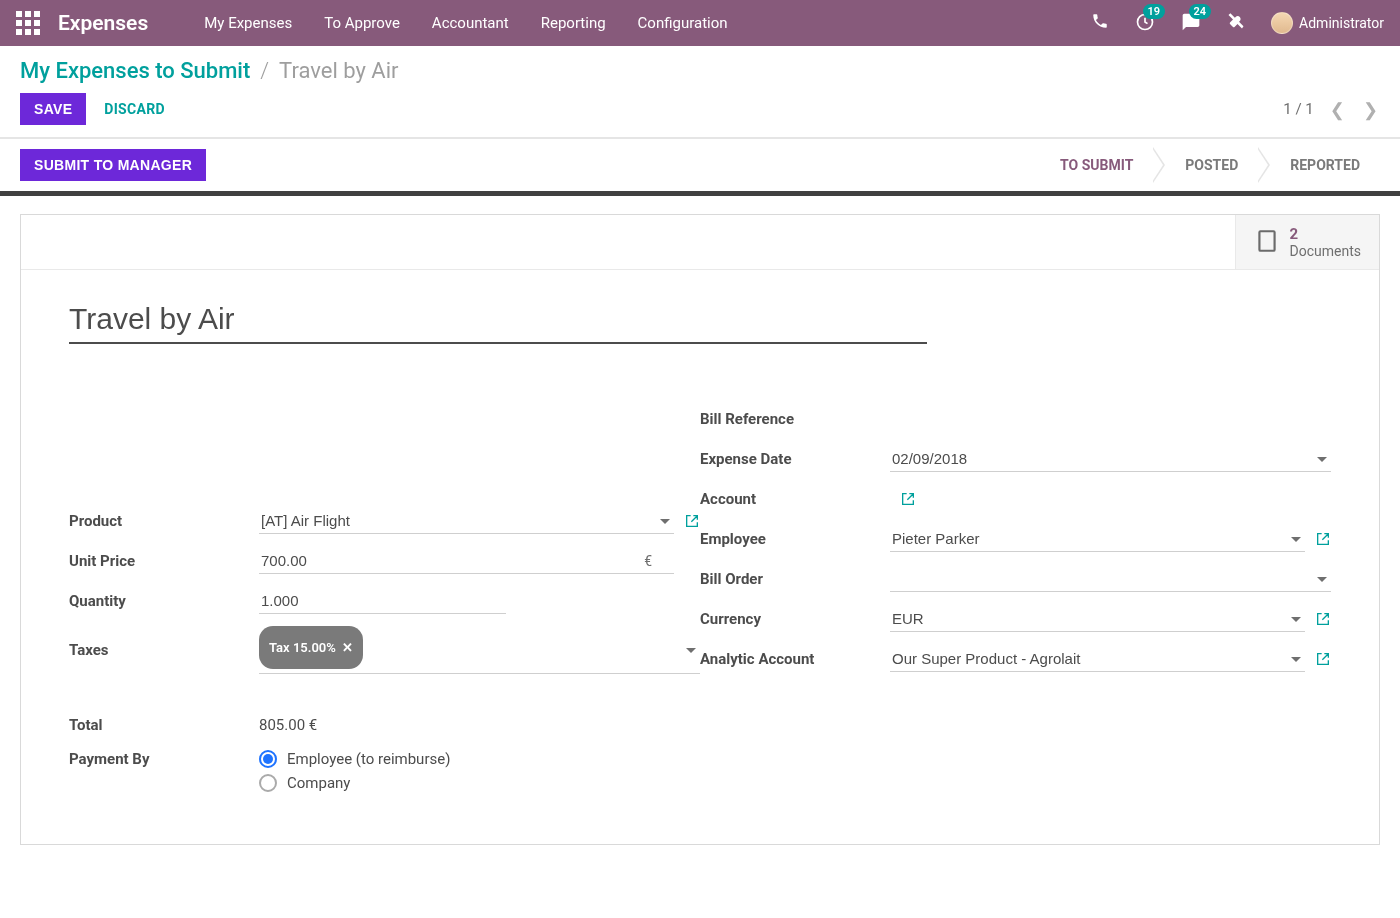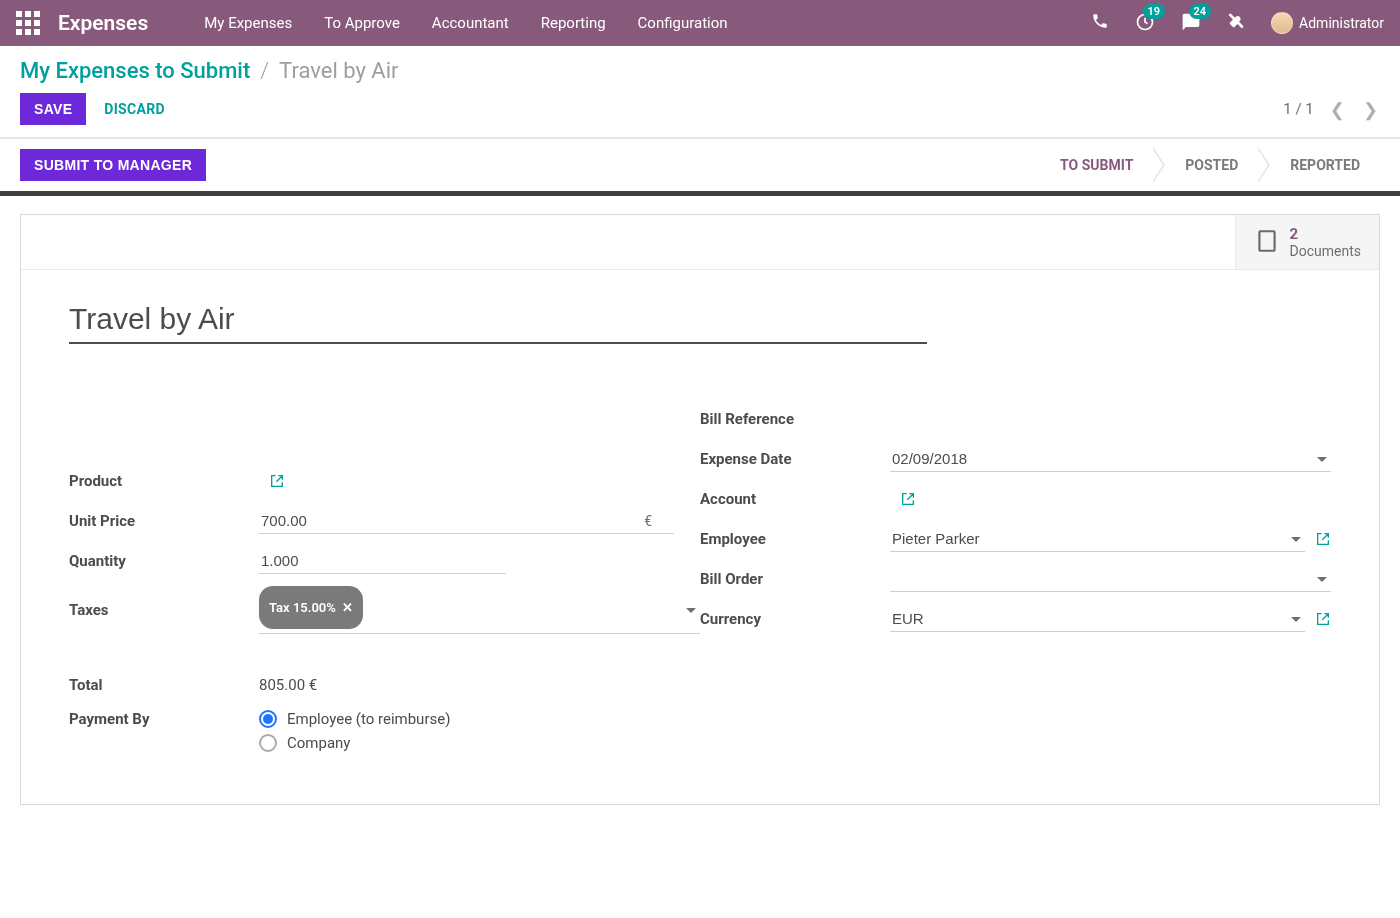--- a/index.html
+++ b/index.html
@@ -175,20 +175,24 @@
       </div>
     </div>
     <div class="sheet-body">
       <input class="big-input" value="Travel by Air" style="">
 
       <div class="form-cols">
 
         <div class="col">
           <div class="form-row">
             <div class="lbl">Product</div>
+            <div class="val">
+              <input class="u-input" value="[AT] Air Flight" style="">
+              <span class="caret"></span>
+            </div>
             <span class="ext-link">
               <svg viewBox="0 0 24 24">
                   <path d="M14 4h6v6M20 4l-9 9M10 4H4v16h16v-6"></path>
                 </svg>
             </span>
           </div>
           <div class="form-row">
             <div class="lbl">Unit Price</div>
             <div class="val">
               <input class="u-input price" value="700.00" style="">
@@ -262,20 +266,32 @@
             <div class="val">
               <input class="u-input" value="EUR" style="">
               <span class="caret"></span>
             </div>
             <span class="ext-link">
                 <svg viewBox="0 0 24 24">
                   <path d="M14 4h6v6M20 4l-9 9M10 4H4v16h16v-6"></path>
                 </svg>
               </span>
           </div>
+          <div class="form-row">
+            <div class="lbl">Analytic Account</div>
+            <div class="val">
+              <input class="u-input" value="Our Super Product - Agrolait" style="">
+              <span class="caret"></span>
+            </div>
+            <span class="ext-link">
+                <svg viewBox="0 0 24 24">
+                  <path d="M14 4h6v6M20 4l-9 9M10 4H4v16h16v-6"></path>
+                </svg>
+              </span>
+          </div>
         </div>
       </div>
 
       
       <div class="totals">
         <div class="form-row">
           <div class="lbl">Total</div>
           <div class="plain-val">805.00 €</div>
         </div>
         <div class="form-row" style="align-items:flex-start;">

